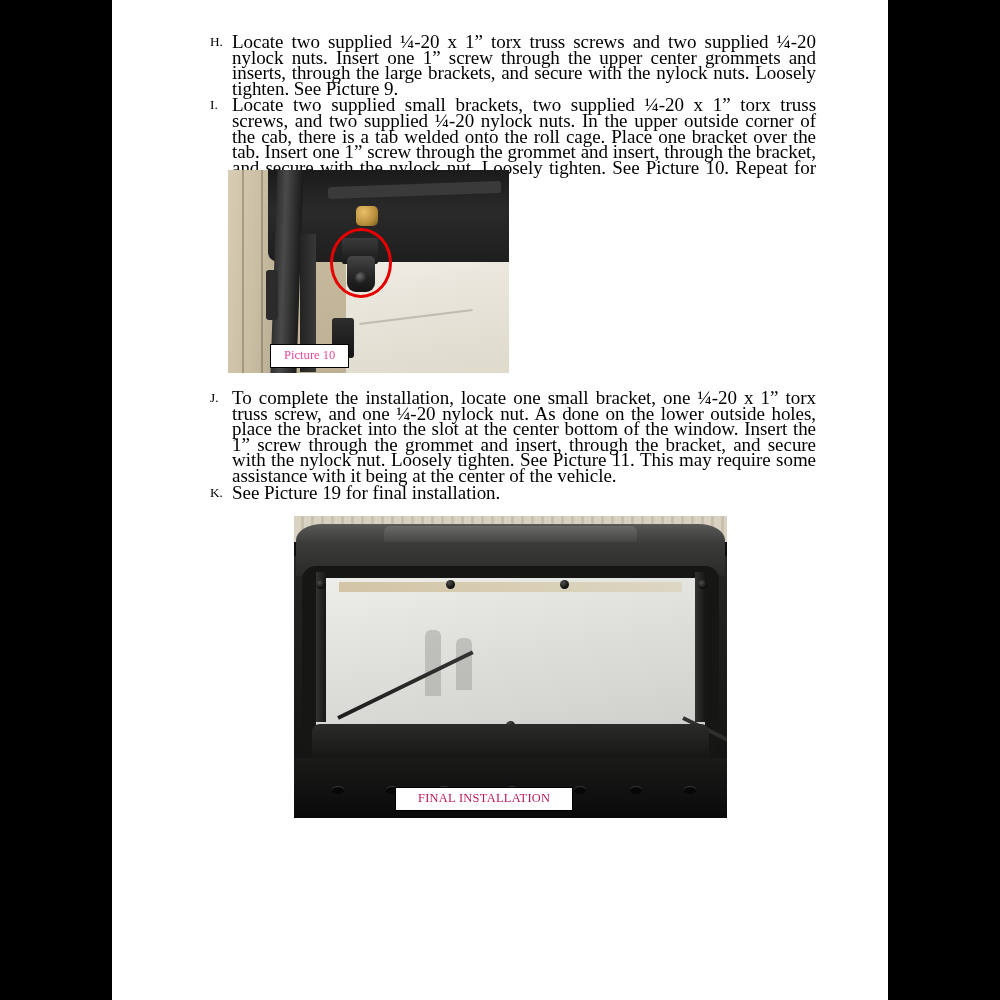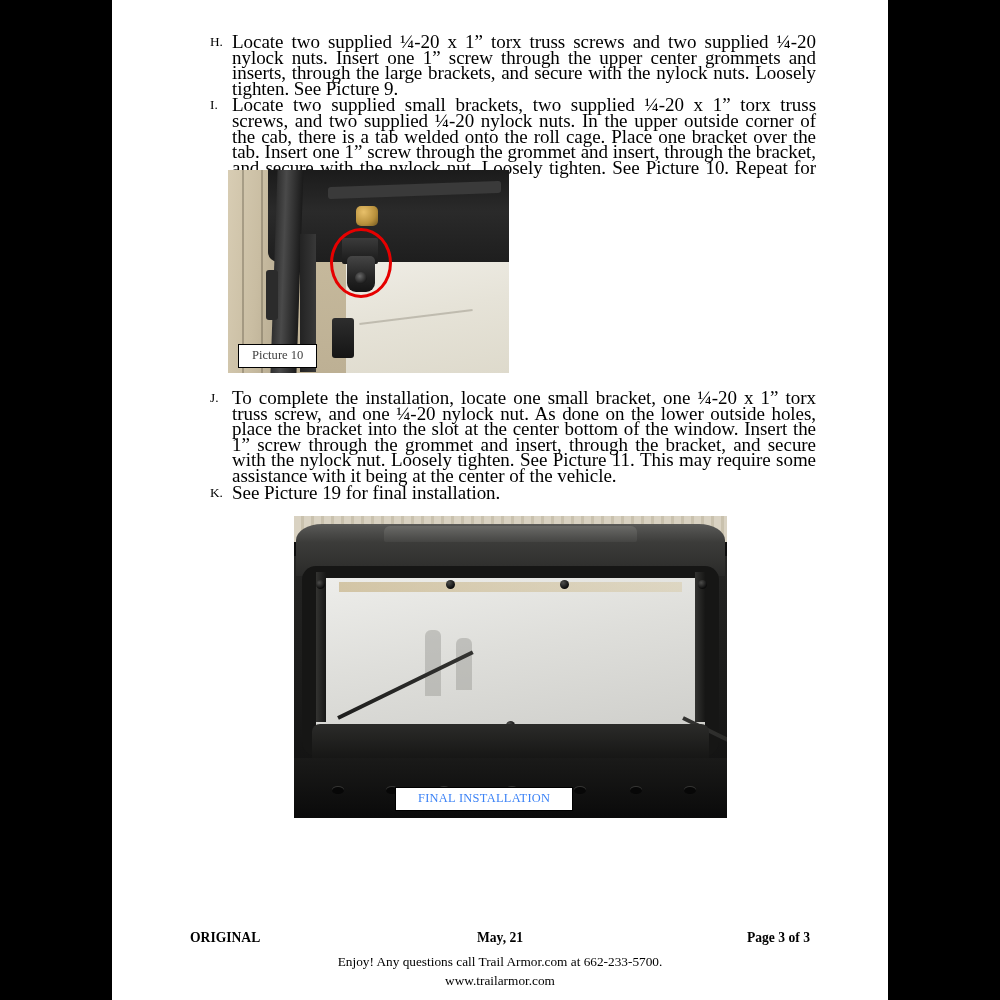--- a/index.html
+++ b/index.html
@@ -74,21 +74,22 @@
   .photo-11 { left: 293px; top: 1px; width: 234px; height: 201px; }
 
   .caption {
     position: absolute;
     background: #ffffff;
     border: 1.6px solid #000000;
     font-size: 12.6px;
     line-height: 19px;
     padding: 1px 13px 2px 13px;
     white-space: nowrap;
-    color: #404040;
+    color: #ec4899;
+    margin-left: 32px;
   }
 
   .cap-10 { left: 10px; bottom: 5px; }
   .cap-11 { left: 7px;  bottom: 3px; }
 
   
   .p10-bg {
     position: absolute; inset: 0;
     background:
       linear-gradient(180deg, #cfc3a8 0%, #c6b99c 40%, #bdb094 100%);
@@ -310,21 +311,21 @@
   .cap-final {
     position: absolute;
     left: 101px;
     bottom: 7px;
     background: #ffffff;
     border: 1.4px solid #000000;
     font-size: 12.4px;
     line-height: 19px;
     padding: 1px 22px 2px 22px;
     white-space: nowrap;
-    color: #3b82f6;
+    color: #be185d;
     letter-spacing: 0.3px;
   }
 
   
   .footer {
     position: absolute;
     left: 0;
     top: 930px;
     width: 776px;
   }
@@ -428,23 +429,14 @@
     <div class="fp-bedbolt" style="left:92px;"></div>
     <div class="fp-bedbolt" style="left:144px;"></div>
     <div class="fp-bedbolt" style="left:212px;"></div>
     <div class="fp-bedbolt" style="left:280px;"></div>
     <div class="fp-bedbolt" style="left:336px;"></div>
     <div class="fp-bedbolt" style="left:390px;"></div>
 
     <div class="cap-final">FINAL INSTALLATION</div>
   </div>
 
-  <div class="footer">
-    <div class="footer-row">
-      <span class="f-original">ORIGINAL</span>
-      <span class="f-date">May, 21</span>
-      <span class="f-page">Page 3 of 3</span>
-    </div>
-    <div class="footer-line">Enjoy!  Any questions call Trail Armor.com at 662-233-5700.</div>
-    <div class="footer-line">www.trailarmor.com</div>
-  </div>
 
 </div>
 
 </body></html>

